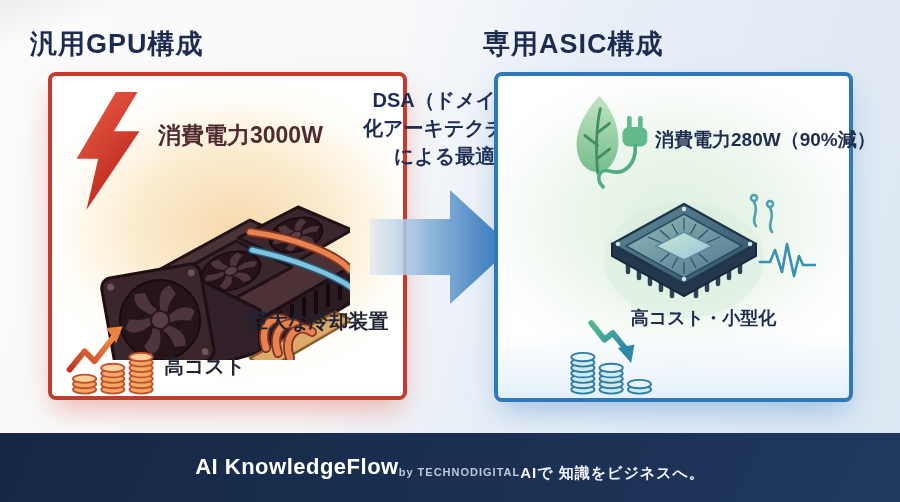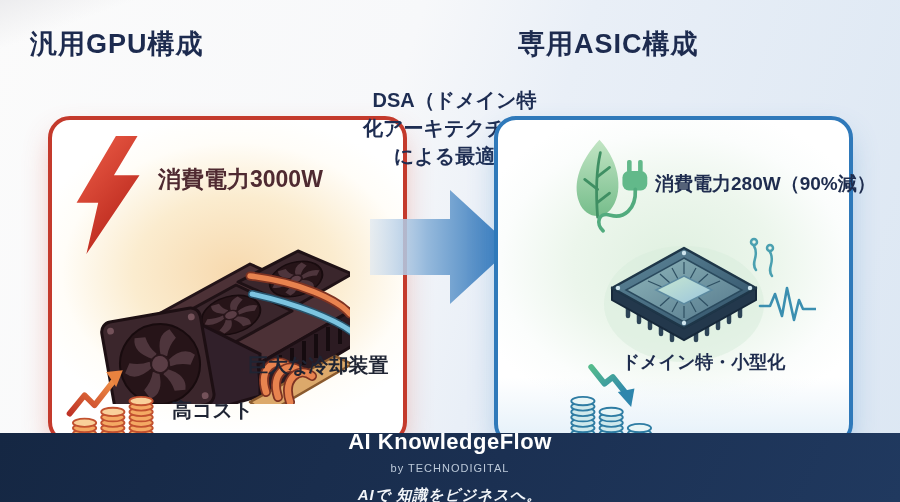--- a/index.html
+++ b/index.html
@@ -9,62 +9,62 @@
     background:
       linear-gradient(160deg,#ececee 0%,rgba(236,236,238,0) 6%),
       linear-gradient(108deg,#fbfbfb 0%,#f7f8fa 40%,#e9eff7 56%,#dce7f3 100%);
   }
   .abs{position:absolute;}
   .panel-title{
     font-size:27px;font-weight:bold;color:#1d2b4f;text-align:left;
     letter-spacing:1px;
   }
   .panel{
-    border-radius:22px;border-style:solid;border-width:4px;margin-top:44px;
+    border-radius:8px;border-style:solid;border-width:4px;
   }
   .panel-left{
     left:48px;top:72px;width:351px;height:320px;
     border-color:#c43a2c;
     background:radial-gradient(60% 50% at 52% 48%,#f7d9ae 0%,#fbeccf 48%,#fffdf8 82%,#ffffff 100%);
     box-shadow:0 14px 30px -6px rgba(225,90,70,0.45);
   }
   .panel-right{
     left:494px;top:72px;width:351px;height:322px;
     border-color:#2f79ba;
     background:
       linear-gradient(to top,#e4f0f9,rgba(255,255,255,0) 20%),
       radial-gradient(60% 50% at 50% 45%,#dff0e0 0%,#ecf6ec 48%,#fbfdfc 82%,#ffffff 100%);
     box-shadow:0 14px 30px -6px rgba(70,140,205,0.45);
   }
   .lbl{font-weight:bold;white-space:nowrap;}
   .lbl-power-left{left:106px;top:44px;font-size:23px;color:#4f2a31;}
   .lbl-cooling{left:196px;top:232px;font-size:20px;color:#1f2433;}
-  .lbl-cost-left{left:120px;top:277px;font-size:20px;color:#1f2433;}
+  .lbl-cost-left{left:112px;top:277px;font-size:20px;color:#1f2433;}
   .lbl-power-right{left:157px;top:51px;font-size:19px;color:#1e2c4e;}
   .lbl-form{left:0;top:230px;width:351px;text-align:center;padding-left:60px;box-sizing:border-box;font-size:18px;color:#1e2c4e;}
   .lbl-cost-right{left:157px;top:272px;font-size:18px;color:#1e2c4e;}
   .dsa-caption{
     left:352px;top:86px;width:205px;text-align:center;
     font-size:20px;line-height:28px;font-weight:bold;color:#1e2d52;
   }
   .footer{
     left:0;top:433px;width:900px;height:69px;
     background:linear-gradient(115deg,#152743 0%,#1b3052 55%,#20395f 100%);
-    display:flex;flex-direction:column;align-items:center;justify-content:center;
+    display:flex;flex-direction:row;align-items:center;justify-content:center;
     color:#ffffff;
   }
   .footer .brand{font-size:22px;font-weight:bold;letter-spacing:.5px;line-height:1.1;}
-  .footer .byline{font-size:11px;font-weight:normal;color:#bcc9d9;letter-spacing:1px;margin-top:8px;}
-  .footer .tagline{font-size:15px;font-weight:bold;color:#f2f5f9;margin-top:12px;letter-spacing:1px;font-style:italic;}
+  .footer .byline{font-size:11px;font-weight:bold;color:#bcc9d9;letter-spacing:1px;margin-top:8px;}
+  .footer .tagline{font-size:15px;font-weight:bold;color:#f2f5f9;margin-top:12px;letter-spacing:1px;}
 </style>
 </head>
 <body>
 
 <div class="abs panel-title" style="left:30px;top:26px;width:360px;">汎用GPU構成</div>
-<div class="abs panel-title" style="left:518px;top:26px;width:360px;">専用ASIC構成</div>
+<div class="abs panel-title" style="left:483px;top:26px;width:360px;">専用ASIC構成</div>
 
 <div class="abs panel panel-left">
 
   <svg class="abs" style="left:24px;top:16px;" width="70" height="118" viewBox="0 0 70 120">
     <defs>
       <linearGradient id="boltGrad" x1="0" y1="0" x2="0.6" y2="1">
         <stop offset="0" stop-color="#f0604a"></stop>
           <stop offset="1" stop-color="#b7251a"></stop>
       </linearGradient>
     </defs>
@@ -290,21 +290,21 @@
     <g fill="none" stroke="#4aa0b0" stroke-width="2.5" stroke-linecap="round">
       <path d="M152,38 C146,30 156,24 150,14"></path>
         <circle cx="150" cy="10" r="3"></circle>
       <path d="M168,44 C162,36 172,30 166,20"></path>
         <circle cx="166" cy="16" r="3"></circle>
     </g>
 
     <path d="M156,74 h10 l5,-12 l7,22 l5,-28 l7,32 l5,-20 l4,9 h13" fill="none" stroke="#3b8fb0" stroke-width="2.6" stroke-linecap="round" stroke-linejoin="round"></path>
   </svg>
 
-  <div class="abs lbl lbl-form">ドメイン特・小型化</div>
+  <div class="abs lbl lbl-form">高コスト・小型化</div>
 
   <svg class="abs" style="left:68px;top:242px;" width="92" height="79" viewBox="0 0 110 95">
     <defs>
       <linearGradient id="fallGrad" x1="0" y1="0" x2="1" y2="1">
         <stop offset="0" stop-color="#55bb8c"></stop>
           <stop offset="1" stop-color="#2e86ad"></stop>
       </linearGradient>
     </defs>
     <g stroke="#2e7ca3" stroke-width="2.2" fill="#cfe9ec">
       <ellipse cx="20" cy="86" rx="14" ry="5"></ellipse>

